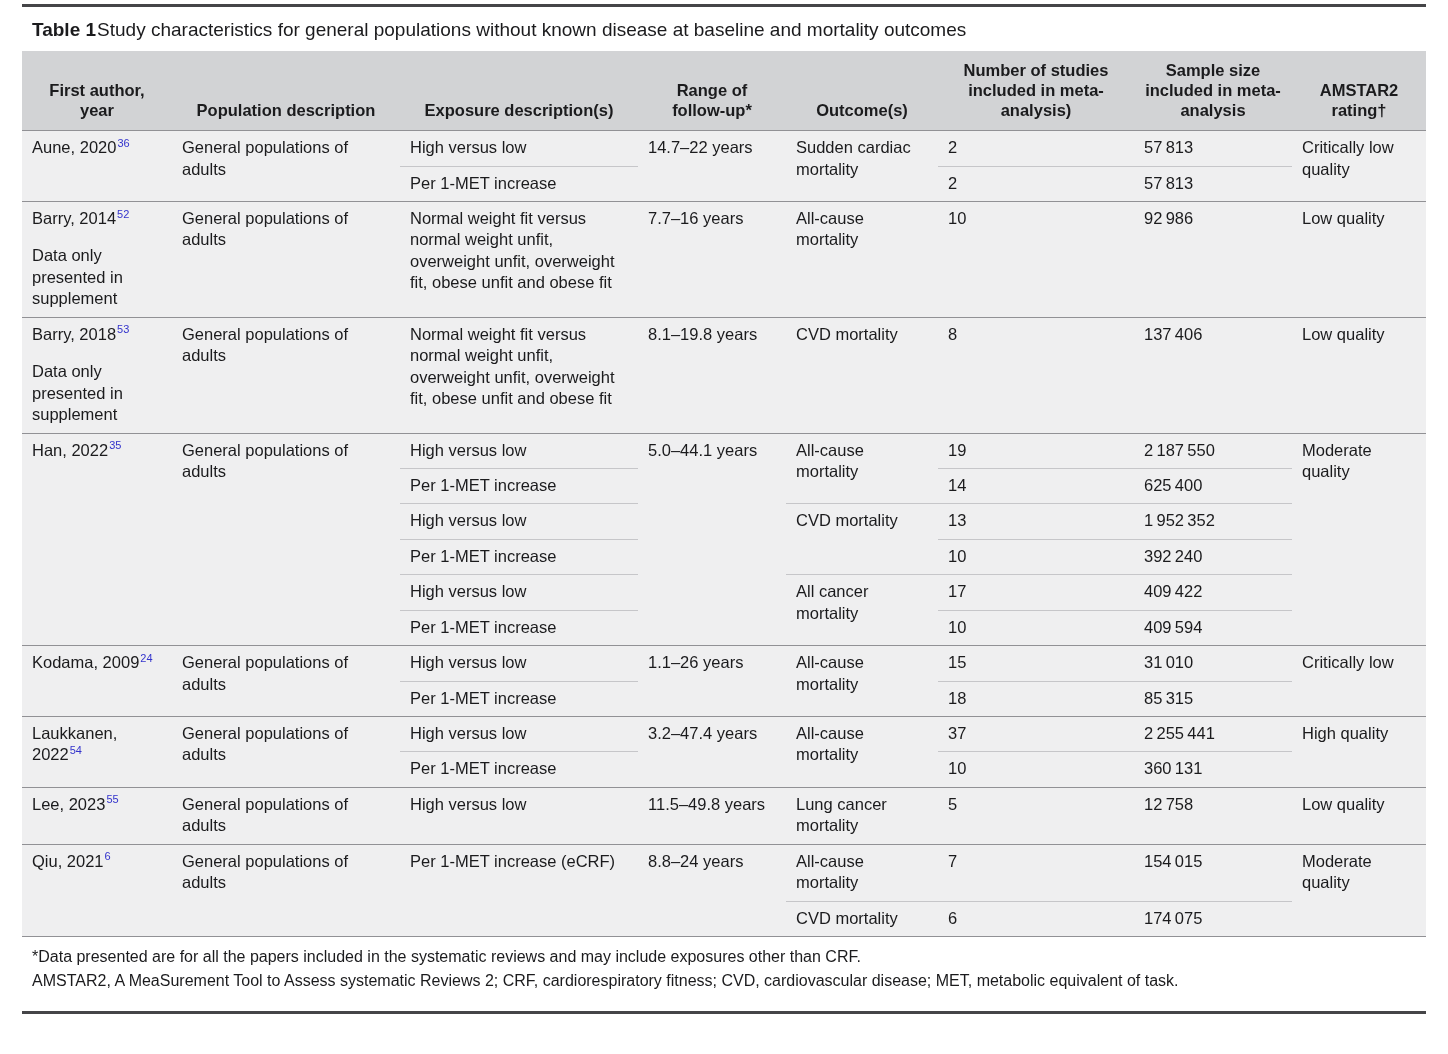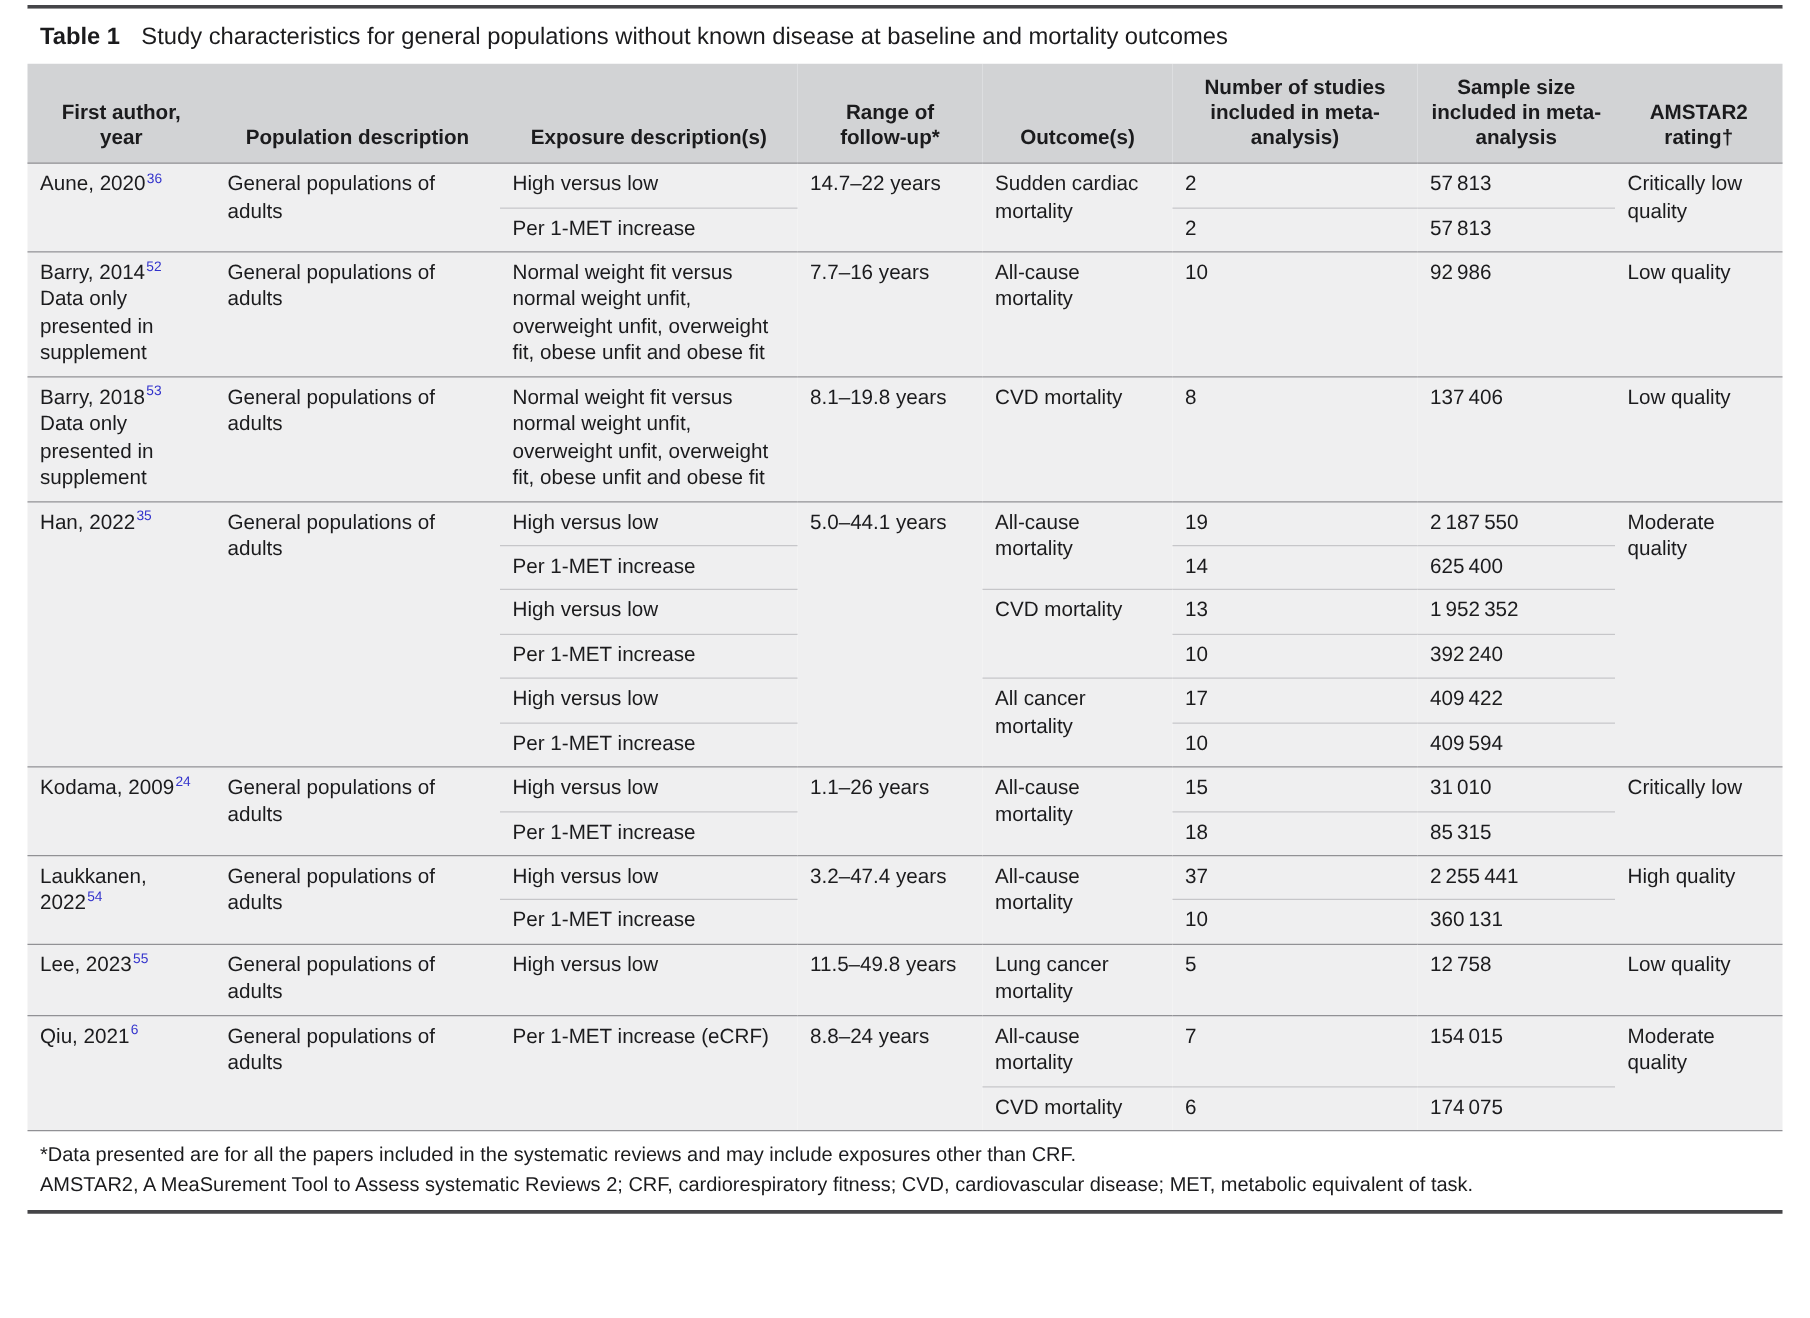--- a/index.html
+++ b/index.html
@@ -1,21 +1,21 @@
 <!DOCTYPE html>
 <html style="--accent: #3333cc;"><head>
 <meta charset="utf-8">
 <style>
   html,body{margin:0;padding:0;background:#ffffff;}
   body{font-family:"Liberation Sans",sans-serif;color:#1b1b1d;-webkit-font-smoothing:antialiased;}
   .page{width:1448px;box-sizing:border-box;padding:4px 22px 10px;margin:0 auto;}
   .rule-top{height:3px;background:#454548;}
   .rule-bottom{height:3px;background:#454548;margin-top:0;}
   .caption{padding:11px 10px 9px;font-size:19px;line-height:1.25;background:#ffffff;}
-  .caption-label{font-weight:bold;margin-right:17px;}
+  .caption-label{font-weight:bold;margin-right:1px;}
   .caption-text{font-weight:normal;}
   table{width:100%;border-collapse:collapse;table-layout:fixed;font-size:16.5px;line-height:1.3;}
   col.col-author{width:150px;}
   col.col-population{width:228px;}
   col.col-exposure{width:238px;}
   col.col-range{width:148px;}
   col.col-outcome{width:152px;}
   col.col-nstudies{width:196px;}
   col.col-sample{width:158px;}
   col.col-amstar{width:auto;}
@@ -24,24 +24,24 @@
     padding:9px 10px 10px;line-height:1.22;
   }
   tbody td{
     background:#efeff0;vertical-align:top;padding:6px 10px 7px;
   }
   tr.group-start td{border-top:1px solid #919195;}
   tr.sub-row td{border-top:1px solid #c6c6c9;}
   sup.ref{
     color:var(--accent,#3333cc);font-size:11px;line-height:0;vertical-align:super;margin-left:1px;
   }
-  .author-note{margin-top:0;}
+  .author-note{margin-top:16px;}
   .footnotes{
     border-top:1px solid #919195;background:#ffffff;
-    padding:8px 10px 7px;font-size:16px;line-height:1.5;
+    padding:8px 10px 18px;font-size:16px;line-height:1.5;
   }
   .fn-line{margin:0;}
   .fn-line i{font-style:italic;}
 </style>
 </head>
 <body>
 
 <div class="page">
   <div class="rule-top"></div>
 

